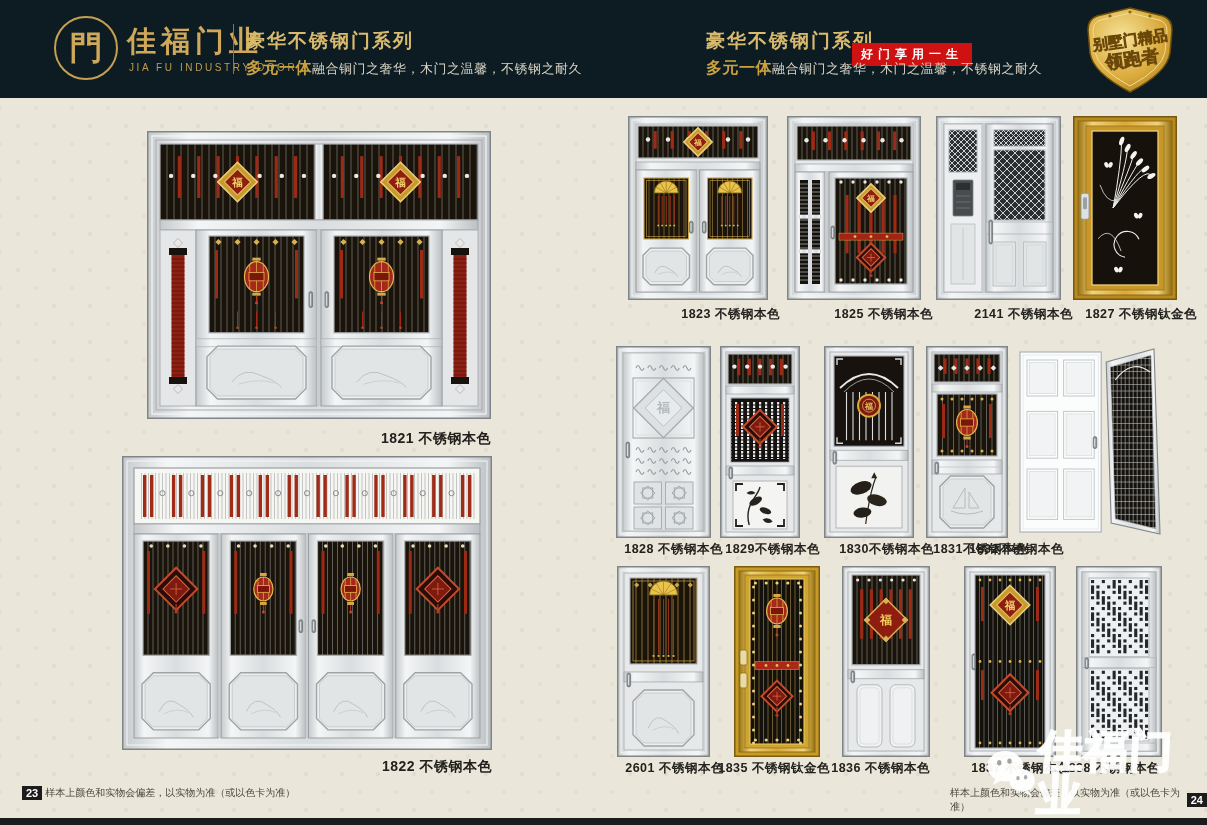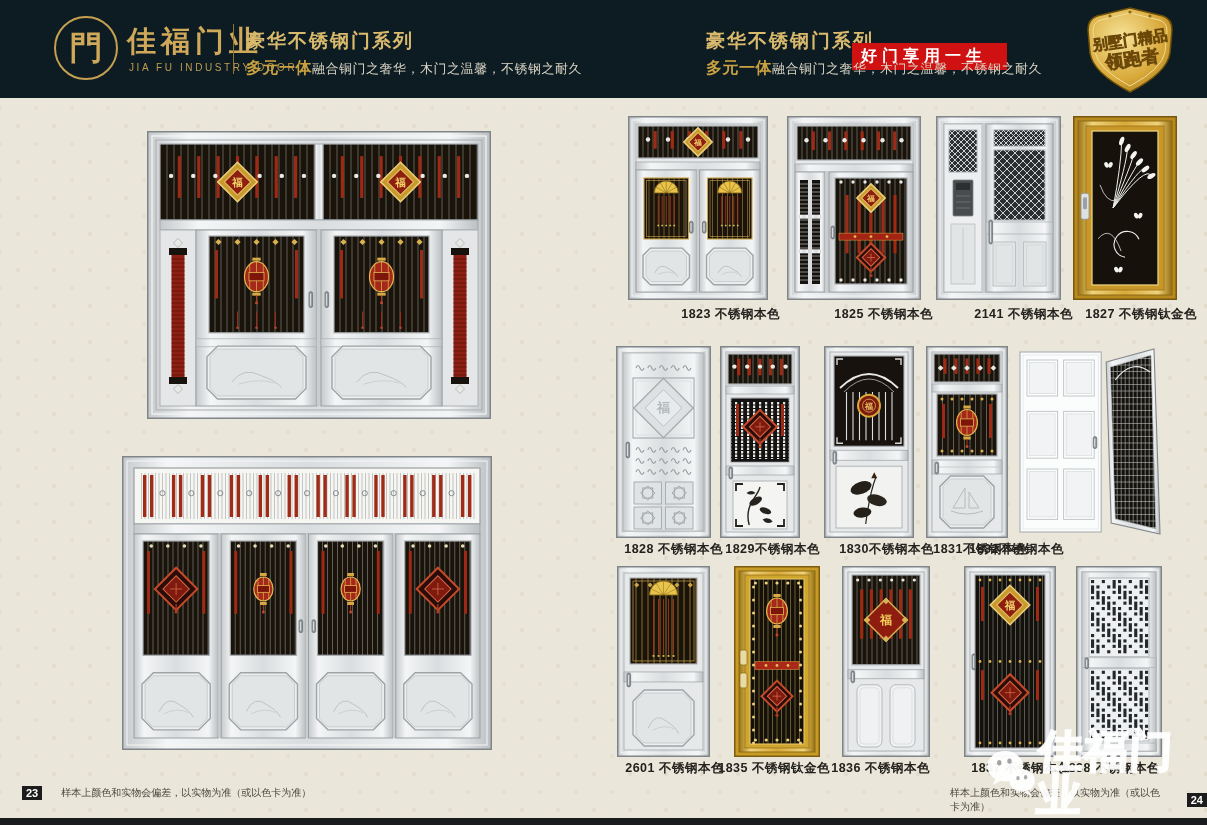--- a/index.html
+++ b/index.html
@@ -12,29 +12,29 @@
   .topbar{position:absolute;left:0;top:0;width:1207px;height:98px;background:#0d1c23;z-index:3;}
   .logo-ring{position:absolute;left:54px;top:16px;width:60px;height:60px;border:2.5px solid #c5a050;
     border-radius:50%;color:#cfa85a;display:flex;align-items:center;justify-content:center;
     font-size:33px;font-weight:bold;}
   .brand{position:absolute;left:127px;top:22px;font-size:29px;font-weight:bold;color:#cfa85a;letter-spacing:5px;}
   .brand-en{position:absolute;left:129px;top:62px;font-size:10px;color:#bf9c50;letter-spacing:2.6px;}
   .hdr-div{position:absolute;left:233px;top:24px;width:1px;height:50px;background:#8f7434;}
   .h-title{position:absolute;font-size:19px;font-weight:bold;color:#d9ba6d;letter-spacing:2px;white-space:nowrap;}
   .h-sub{position:absolute;font-size:13px;color:#d8d3c3;letter-spacing:0.5px;white-space:nowrap;}
   .h-sub b{color:#c9a140;font-size:16px;}
-  .badge{position:absolute;left:852px;top:43px;background:#d01111;color:#fff;font-size:16px;
-    font-weight:bold;letter-spacing:5px;padding:3px 20px 3px 9px;white-space:nowrap;}
+  .badge{position:absolute;left:852px;top:43px;background:#d01111;color:#fff;font-size:12px;
+    font-weight:bold;letter-spacing:5px;padding:3px 9px 3px 9px;white-space:nowrap;}
   .emblem{position:absolute;right:24px;top:5px;width:106px;height:90px;}
   .door{position:absolute;margin:0;padding:0;}
   .door svg{display:block;}
   .door-label{position:absolute;text-align:right;font-size:12.5px;font-weight:bold;color:#23211e;
     letter-spacing:0.5px;white-space:nowrap;}
   .big-label{font-size:14px;}
-  .footer{position:absolute;top:786px;display:flex;align-items:center;gap:19px;font-size:10px;color:#4a463e;}
+  .footer{position:absolute;top:786px;display:flex;align-items:center;gap:3px;font-size:10px;color:#4a463e;}
   .pagenum{background:#1c1c1c;color:#fff;font-size:11px;font-weight:bold;padding:1px 4px;}
   .watermark{position:absolute;left:984px;top:729px;display:flex;align-items:center;z-index:6;}
   .wm-text{font-size:44px;font-weight:bold;line-height:1;letter-spacing:1px;transform:skewX(-3deg);
     color:rgba(255,255,255,0.30);-webkit-text-stroke:2px rgba(255,255,255,0.92);}
   .bottom-strip{position:absolute;left:0;bottom:0;width:1207px;height:7px;background:#191b1c;z-index:4;}
 </style>
 </head>
 <body>
 
 <div class="screen">
@@ -340,20 +340,21 @@
         <polygon points="195.56,215.16000000000003 273.44,215.16000000000003 284,225.72000000000003 284,257.40000000000003 273.44,267.96000000000004 195.56,267.96000000000004 185,257.40000000000003 185,225.72000000000003" fill="#eceeef" stroke="#9fa4a7" stroke-width="1.4"></polygon>
         <polygon points="195.392,218.16000000000003 273.608,218.16000000000003 281,225.55200000000002 281,257.56800000000004 273.608,264.96000000000004 195.392,264.96000000000004 188,257.56800000000004 188,225.55200000000002" fill="#e2e5e6" stroke="#c2c6c8" stroke-width="0.8"></polygon>
         <path d="M 209.75 251.06400000000002 q 11.879999999999999 -15.839999999999998 29.7 -6.335999999999999 q 14.85 5.28 19.8 11.616" fill="none" stroke="#bfc3c5" stroke-width="1"></path>
         <path d="M 216.68 253.17600000000004 q 19.8 -6.335999999999999 35.64 -1.056" fill="none" stroke="#c6cacc" stroke-width="0.8"></path>
         <rect x="162" y="160.6" width="3.6" height="16" fill="#8f969a" rx="1.8" stroke="#62686c" stroke-width="0.7"></rect>
         <rect x="162.9" y="162.6" width="1.2" height="12" fill="#d7dbdd"></rect>
         <rect x="178" y="160.6" width="3.6" height="16" fill="#8f969a" rx="1.8" stroke="#62686c" stroke-width="0.7"></rect>
         <rect x="178.9" y="162.6" width="1.2" height="12" fill="#d7dbdd"></rect>
       </svg>
     </figure>
+  <div class="door-label big-label" style="left:147px;top:430px;width:344px">1821 不锈钢本色</div>
   <figure class="door" style="left:122px;top:456px;width:370px;height:294px">
       <svg width="370" height="294" viewBox="0 0 370 294">
         <rect x="0.75" y="0.75" width="368.5" height="292.5" fill="url(#gSil)" stroke="#7f8588" stroke-width="1.5"></rect>
         <rect x="5" y="5" width="360" height="284" fill="none" stroke="#f4f6f7" stroke-width="1"></rect>
         <rect x="12" y="12" width="346" height="56" fill="#f6f6f3" stroke="#9aa0a3" stroke-width="1.2"></rect>
         <line x1="19.5" y1="17" x2="19.5" y2="63" stroke="#84888a" stroke-width="0.45"></line>
         <line x1="23" y1="17" x2="23" y2="63" stroke="#84888a" stroke-width="0.45"></line>
         <line x1="26.5" y1="17" x2="26.5" y2="63" stroke="#84888a" stroke-width="0.45"></line>
         <line x1="30" y1="17" x2="30" y2="63" stroke="#84888a" stroke-width="0.45"></line>
         <line x1="33.5" y1="17" x2="33.5" y2="63" stroke="#84888a" stroke-width="0.45"></line>
@@ -616,20 +617,21 @@
         <polygon points="293.174,216.72 338.576,216.72 350,228.144 350,262.41600000000005 338.576,273.84000000000003 293.174,273.84000000000003 281.75,262.41600000000005 281.75,228.144" fill="#eceeef" stroke="#9fa4a7" stroke-width="1.4"></polygon>
         <polygon points="292.7468,219.72 339.0032,219.72 347,227.7168 347,262.8432 339.0032,270.84000000000003 292.7468,270.84000000000003 284.75,262.8432 284.75,227.7168" fill="#e2e5e6" stroke="#c2c6c8" stroke-width="0.8"></polygon>
         <path d="M 298.8125 255.5616 q 8.19 -17.136 20.474999999999998 -6.8544 q 10.237499999999999 5.712000000000001 13.65 12.566400000000002" fill="none" stroke="#bfc3c5" stroke-width="1"></path>
         <path d="M 303.59 257.8464 q 13.65 -6.8544 24.57 -1.1424" fill="none" stroke="#c6cacc" stroke-width="0.8"></path>
         <rect x="177" y="163.68" width="3.6" height="13" fill="#8f969a" rx="1.8" stroke="#62686c" stroke-width="0.7"></rect>
         <rect x="177.9" y="165.68" width="1.2" height="9" fill="#d7dbdd"></rect>
         <rect x="190" y="163.68" width="3.6" height="13" fill="#8f969a" rx="1.8" stroke="#62686c" stroke-width="0.7"></rect>
         <rect x="190.9" y="165.68" width="1.2" height="9" fill="#d7dbdd"></rect>
       </svg>
     </figure>
+  <div class="door-label big-label" style="left:122px;top:758px;width:370px">1822 不锈钢本色</div>
 
   <figure class="door" style="left:628px;top:116px;width:140px;height:184px">
       <svg width="140" height="184" viewBox="0 0 140 184">
         <rect x="0.75" y="0.75" width="138.5" height="182.5" fill="url(#gSil)" stroke="#7f8588" stroke-width="1.5"></rect>
         <rect x="4" y="4" width="132" height="176" fill="none" stroke="#f2f4f5" stroke-width="1"></rect>
         <rect x="8" y="8" width="124" height="168" fill="#e6e8e9" stroke="#b2b6b8" stroke-width="1"></rect>
         <rect x="10" y="10" width="120" height="32" fill="#191309" stroke="#a9aeb2" stroke-width="1.2"></rect>
         <line x1="15" y1="10" x2="15" y2="42" stroke="#8d9093" stroke-width="0.6"></line>
         <line x1="20" y1="10" x2="20" y2="42" stroke="#8d9093" stroke-width="0.6"></line>
         <line x1="25" y1="10" x2="25" y2="42" stroke="#8d9093" stroke-width="0.6"></line>

